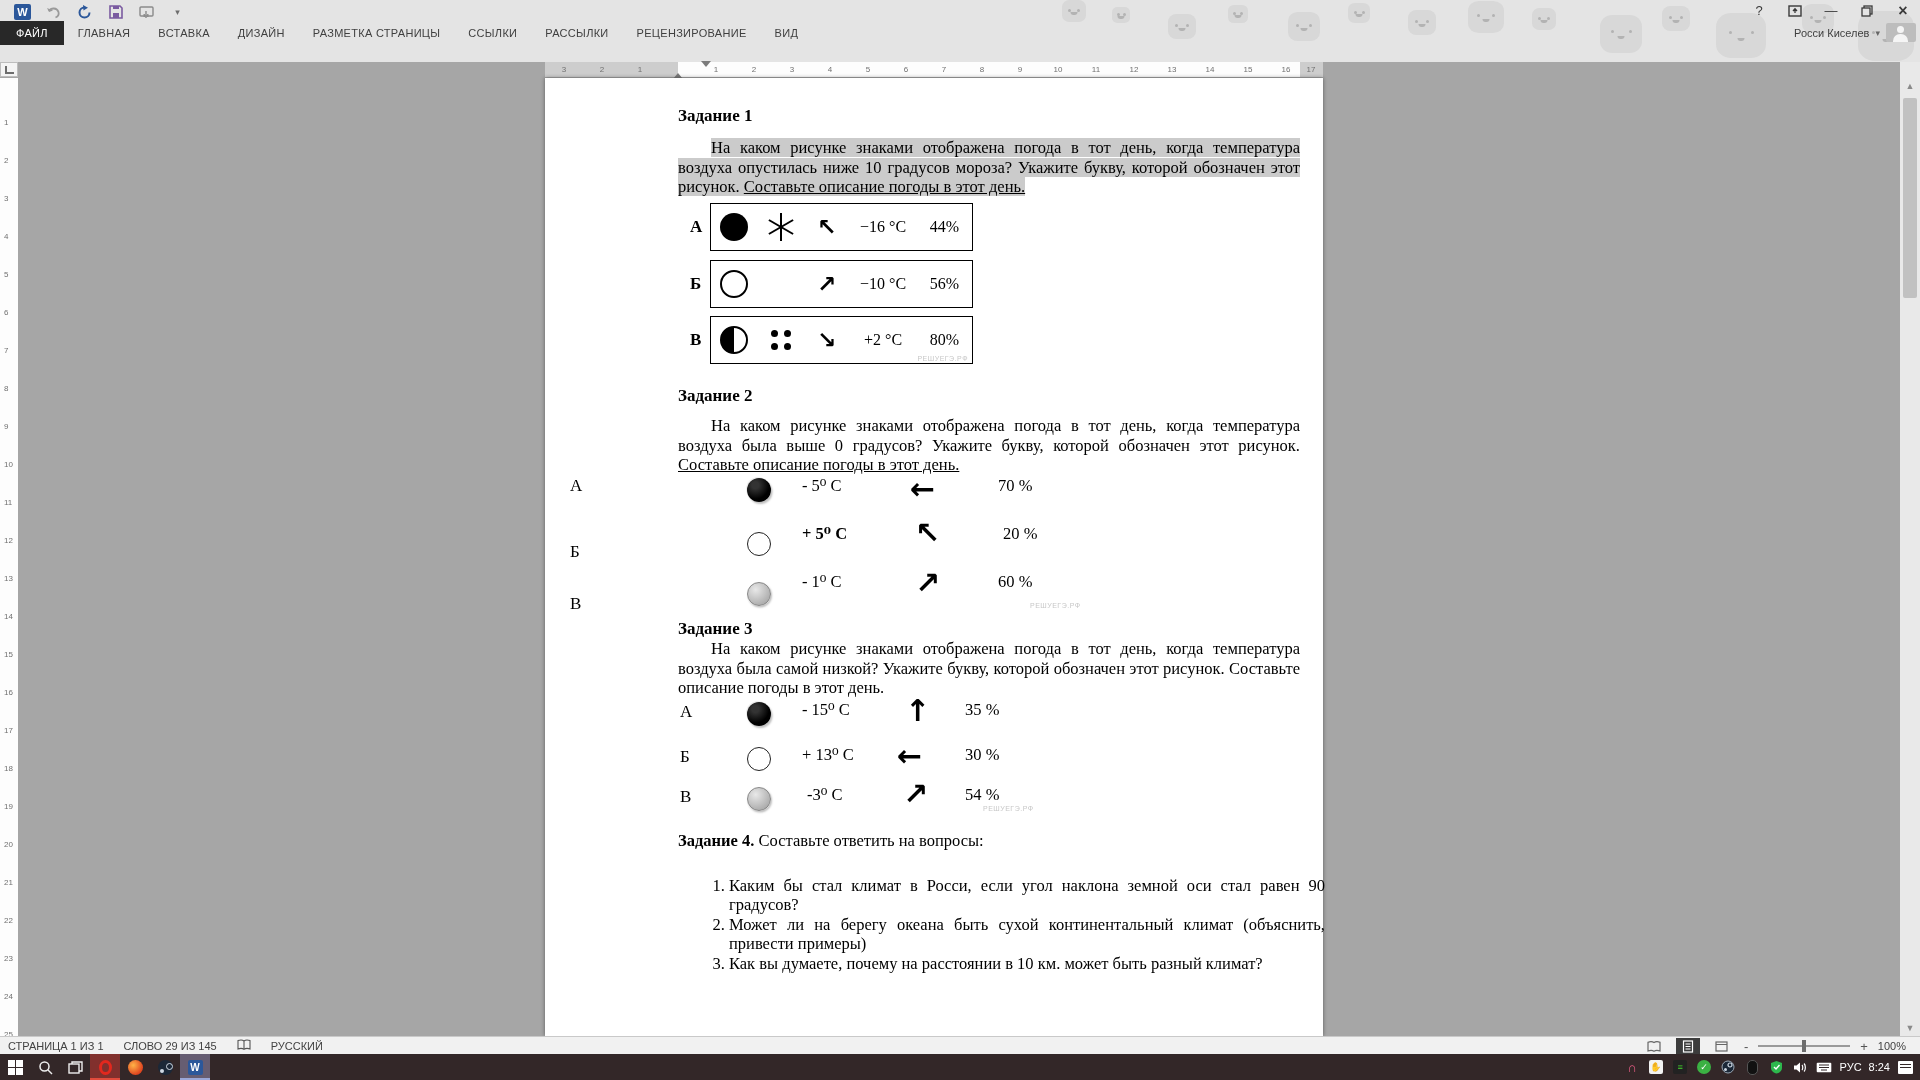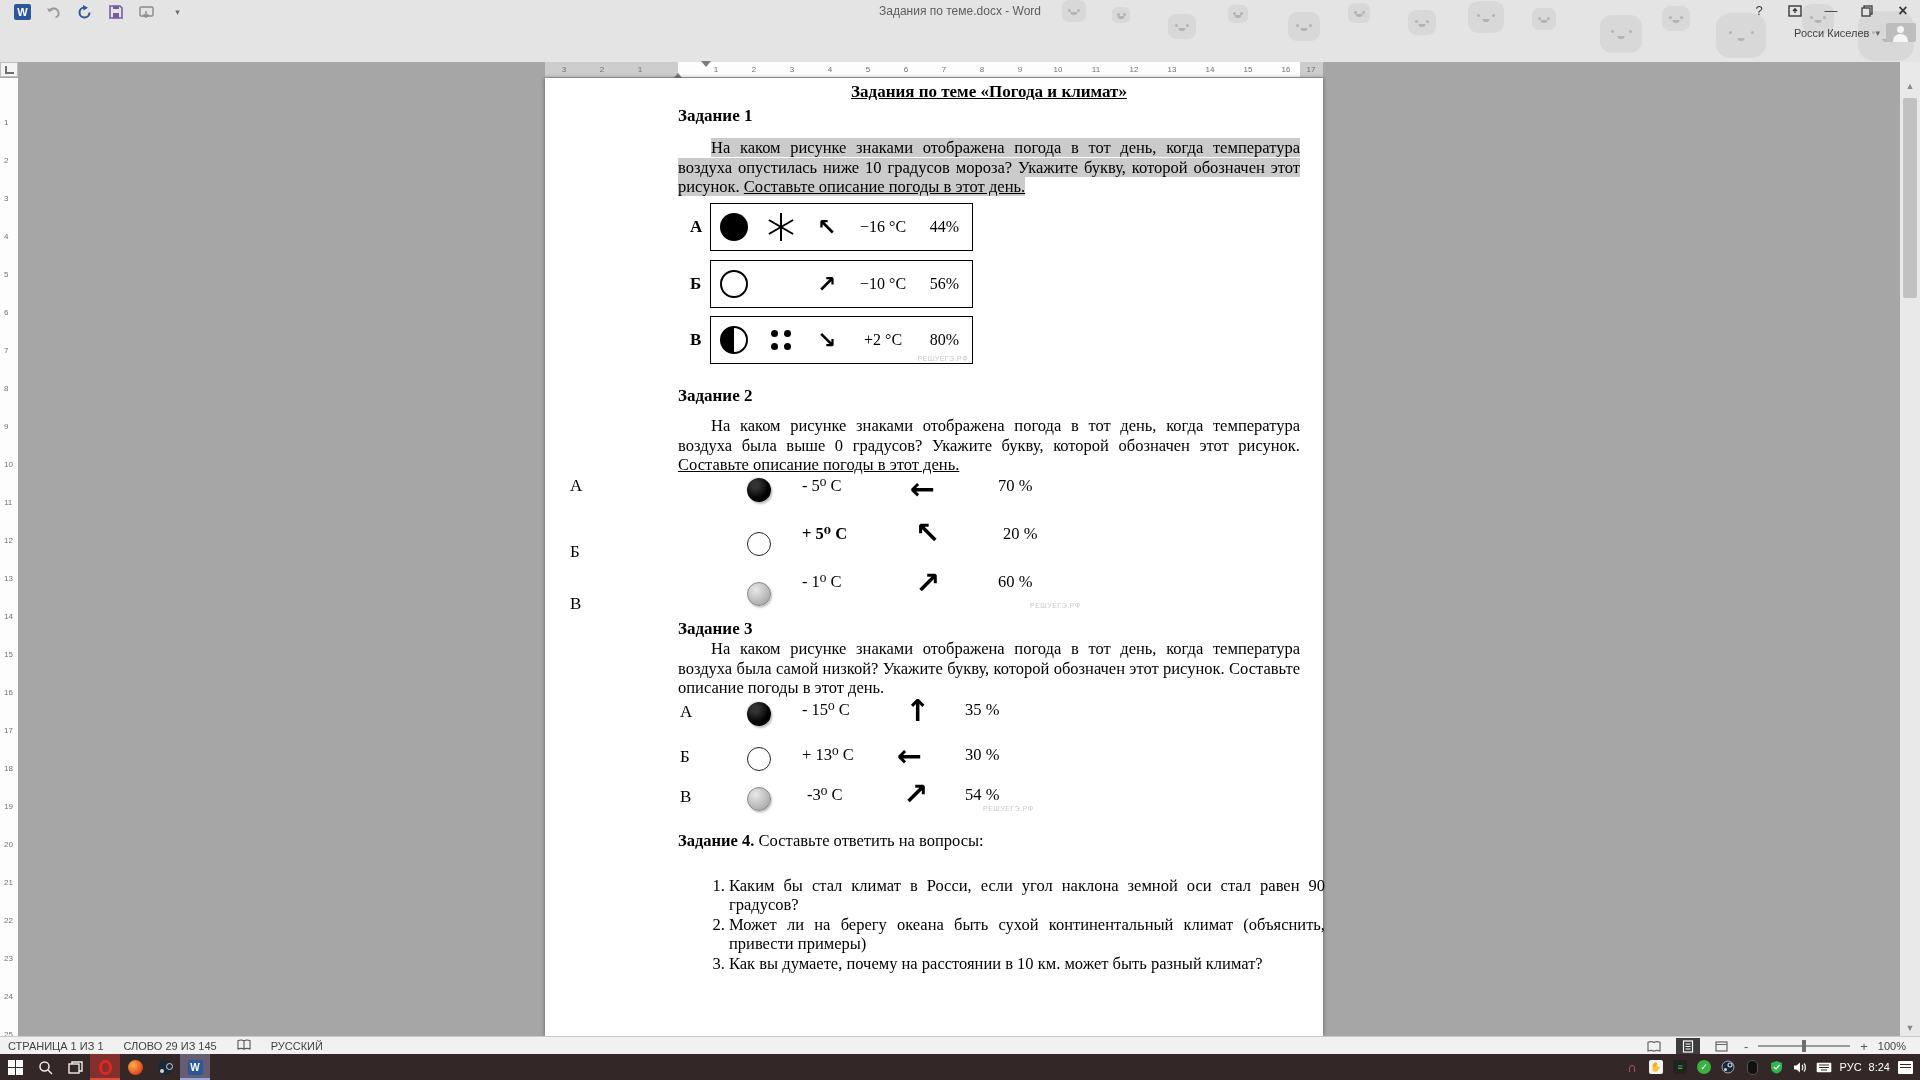--- a/index.html
+++ b/index.html
@@ -228,40 +228,50 @@
       </span>
       <span class="qicon">
         <svg width="15" height="15" viewBox="0 0 15 15">
             <rect x="1" y="2" width="13" height="9" rx="1" fill="none" stroke="#8a8a8a" stroke-width="1.4"></rect>
             <path d="M7 6 V13 M5.2 9 V12 M8.8 9 V12" stroke="#8a8a8a" stroke-width="1.4"></path>
           </svg>
       </span>
       <span class="qicon" style="color:#6d6d6d;font-size:9px;">▾</span>
     </div>
 
-    <div class="win-title">Задания по теме.docx - Word</div>
 
     <div class="win-controls">
       <span class="wc">?</span>
       <span class="wc">
         <svg width="14" height="12" viewBox="0 0 14 12">
             <rect x="1" y="1" width="12" height="10" fill="none" stroke="#3a3a3a" stroke-width="1.4"></rect>
             <path d="M7 8 V4 M5 6 L7 3.8 L9 6" stroke="#3a3a3a" stroke-width="1.3" fill="none"></path>
           </svg>
       </span>
       <span class="wc">—</span>
       <span class="wc">
         <svg width="12" height="12" viewBox="0 0 12 12">
             <rect x="3" y="1" width="8" height="8" fill="none" stroke="#3a3a3a" stroke-width="1.3"></rect>
             <rect x="1" y="3" width="8" height="8" fill="#e4e4e4" stroke="#3a3a3a" stroke-width="1.3"></rect>
           </svg>
       </span>
       <span class="wc close">×</span>
     </div>
 
+    <div class="tabs">
+      <span class="tab file">ФАЙЛ</span>
+      <span class="tab">ГЛАВНАЯ</span>
+      <span class="tab">ВСТАВКА</span>
+      <span class="tab">ДИЗАЙН</span>
+      <span class="tab">РАЗМЕТКА СТРАНИЦЫ</span>
+      <span class="tab">ССЫЛКИ</span>
+      <span class="tab">РАССЫЛКИ</span>
+      <span class="tab">РЕЦЕНЗИРОВАНИЕ</span>
+      <span class="tab">ВИД</span>
+    </div>
 
     <div class="account">
       <span class="uname">Росси Киселев</span>
       <span class="caret">▾</span>
       <span class="avatar"></span>
     </div>
   </div>
 
   <div class="corner-box">
       <span></span>
@@ -320,21 +330,20 @@
         <span class="num" style="top: 766px;">20</span>
         <span class="num" style="top: 804px;">21</span>
         <span class="num" style="top: 842px;">22</span>
         <span class="num" style="top: 880px;">23</span>
         <span class="num" style="top: 918px;">24</span>
         <span class="num" style="top: 956px;">25</span>
       </div>
   </div>
 
   <div class="page">
-    <div class="doc-title">Задания по теме «Погода и климат»</div>
 
     <div class="task-head" style="top:28px;">Задание 1</div>
     <p class="para" style="top:60px;"><span class="hl"><span>На каком рисунке знаками отображена погода в тот день, когда температура воздуха опустилась ниже 10 градусов мороза? Укажите букву, которой обозначен этот рисунок. </span><span class="u">Составьте описание погоды в этот день.</span></span></p>
 
     <div class="t1row" style="top:125px;">
       <span class="t1letter">А</span>
       <div class="t1box">
         <span class="slot-circle">
             <span class="disc d28 d-full"></span>
           </span>

